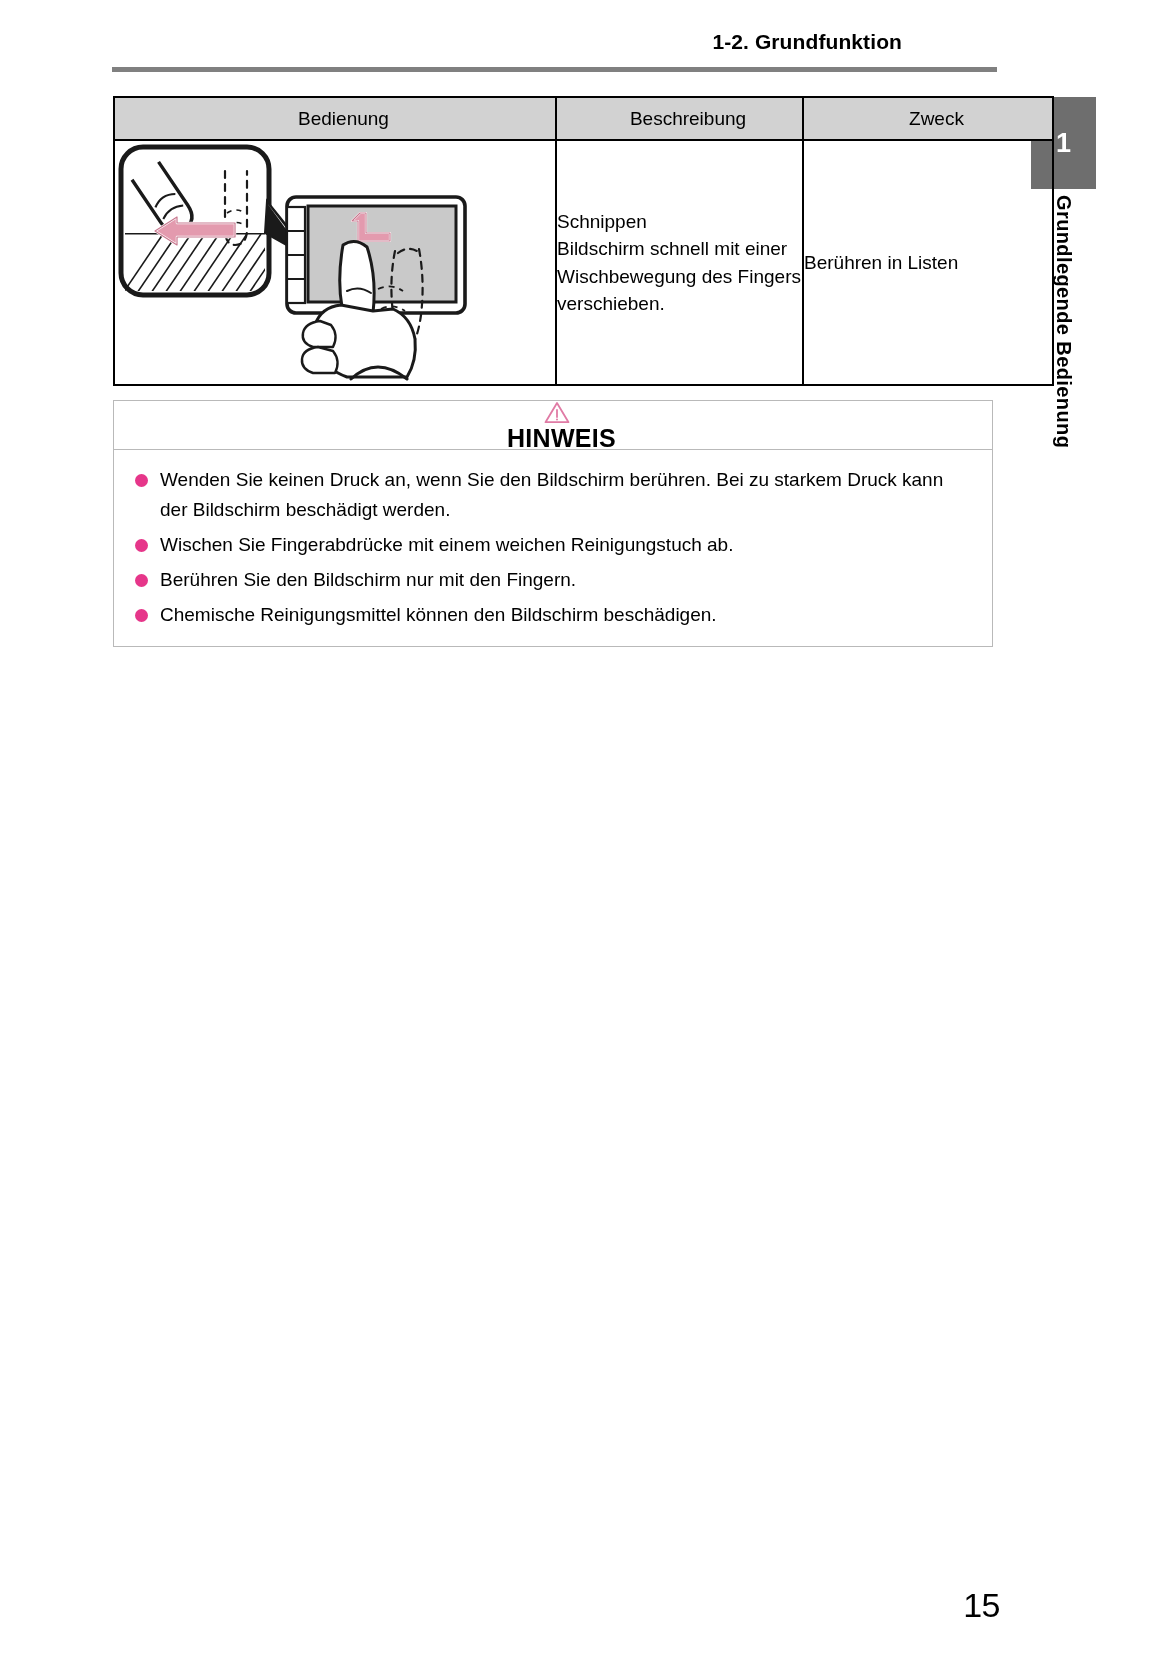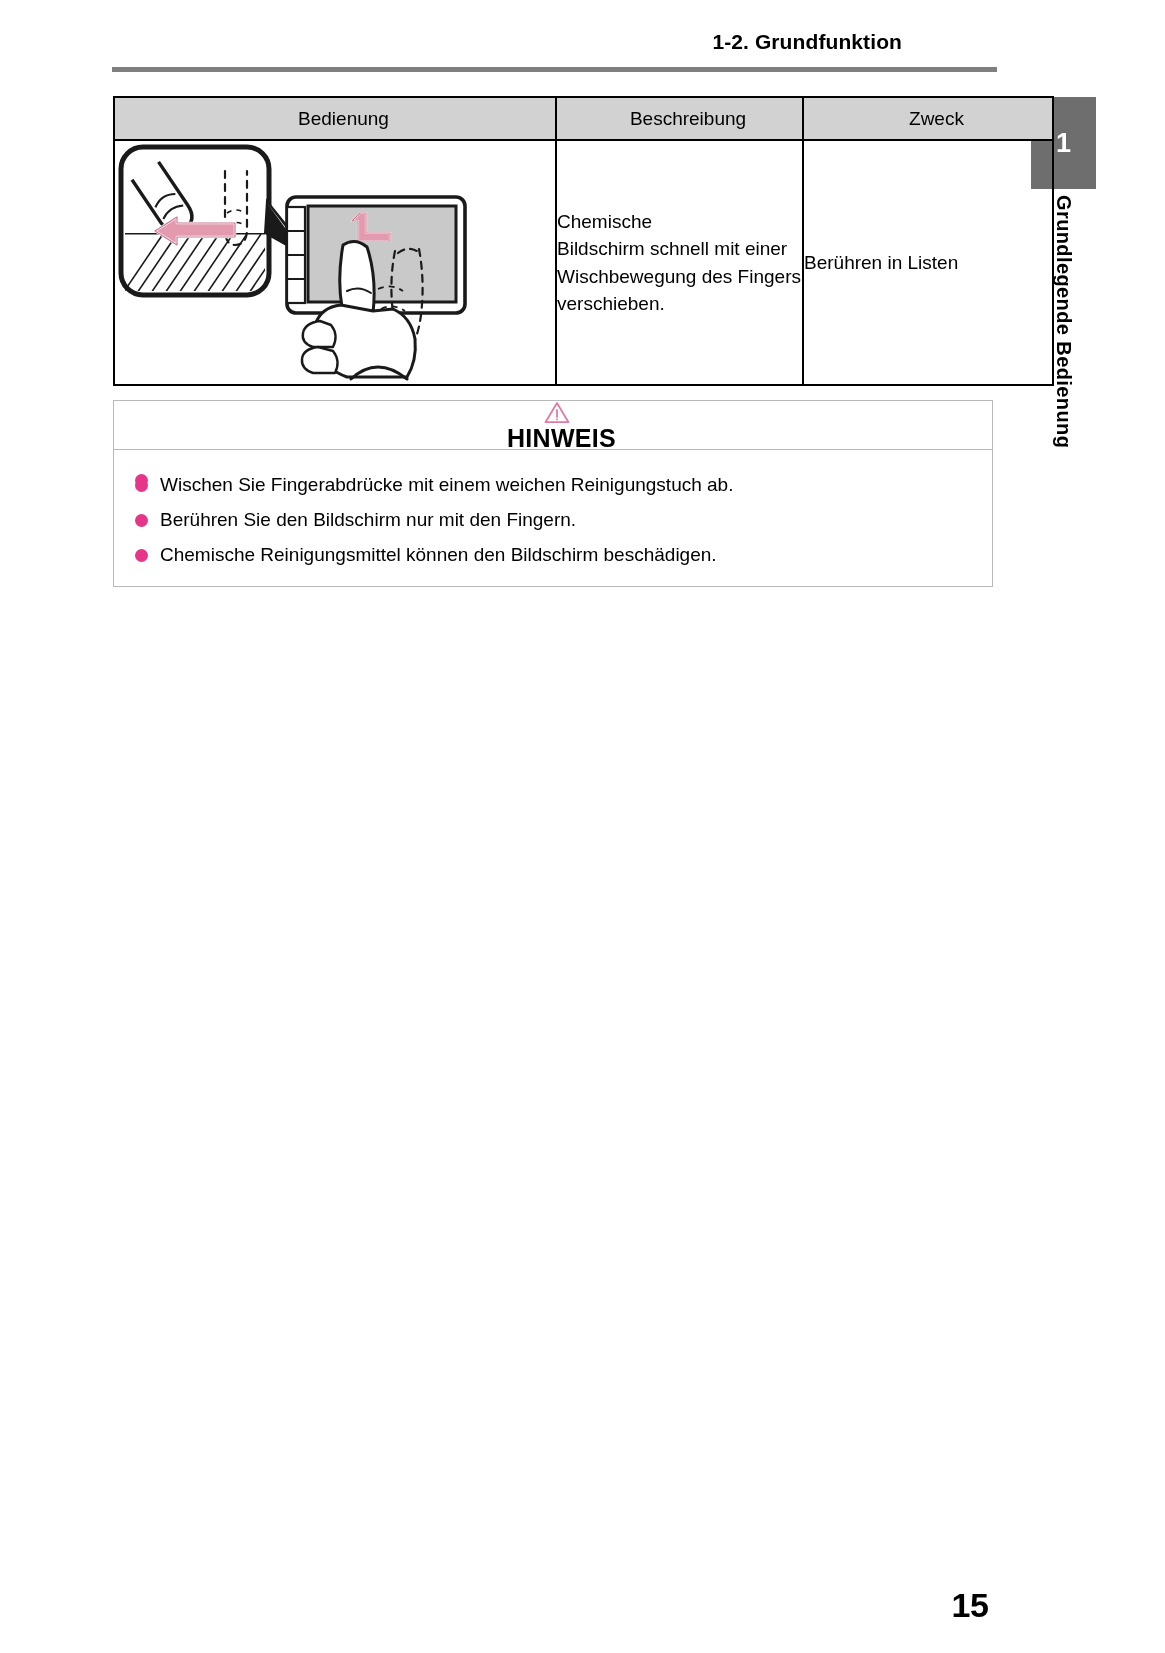--- a/index.html
+++ b/index.html
@@ -184,23 +184,23 @@
     border-radius: 50%;
     background: #e6368a;
   }
 
   
   #page-number {
     position: absolute;
     left: 940px;
     top: 1586px;
     width: 60px;
-    text-align: center;
+    text-align: right;
     font-size: 34px;
-    font-weight: bold;
+    font-weight: normal;
     letter-spacing: -0.5px;
   }
 </style>
 </head>
 <body>
 
 <div id="page-header">
   <div id="header-title">1-2. Grundfunktion</div>
   <div id="header-rule"></div>
 </div>
@@ -308,40 +308,41 @@
                      L258 170 Z"></path>
 
             <path d="M205 180 Q190 182 188 192 Q186 202 198 206 L218 206 Q224 194 216 184 Z" stroke-width="2.4"></path>
             <path d="M203 206 Q188 208 187 218 Q186 228 198 232 L220 232 Q226 220 218 210 Z" stroke-width="2.4"></path>
 
             <path d="M236 238 Q262 214 292 238" fill="none" stroke-width="3"></path>
           </g>
         </svg>
       </td>
       <td class="cell-description">
-        <span class="desc-title">Chemische</span>
+        <span class="desc-title">Schnippen</span>
         <span class="desc-body">Bildschirm schnell mit einer Wischbewegung des Fingers verschieben.</span>
       </td>
       <td class="cell-purpose">Berühren in Listen</td>
     </tr>
   </tbody>
 </table>
 
 <div id="notice-box">
   <div id="notice-header">
     <svg id="notice-warning-icon" viewBox="0 0 26 23">
       <path d="M13 2 L24.5 21.2 L1.5 21.2 Z" fill="none" stroke="#e07ba5" stroke-width="1.8" stroke-linejoin="round"></path>
       <line x1="13" y1="9" x2="13" y2="16" stroke="#e07ba5" stroke-width="1.8" stroke-linecap="round"></line>
       <circle cx="13" cy="18.6" r="1" fill="#e07ba5"></circle>
     </svg>
     <span id="notice-title">HINWEIS</span>
   </div>
   <ul id="notice-list">
     <li>
       <span class="bullet-dot"></span>
+      <span>Wenden Sie keinen Druck an, wenn Sie den Bildschirm berühren. Bei zu starkem Druck kann der Bildschirm beschädigt werden.</span>
     </li>
     <li>
       <span class="bullet-dot"></span>
       <span>Wischen Sie Fingerabdrücke mit einem weichen Reinigungstuch ab.</span>
     </li>
     <li>
       <span class="bullet-dot"></span>
       <span>Berühren Sie den Bildschirm nur mit den Fingern.</span>
     </li>
     <li>

